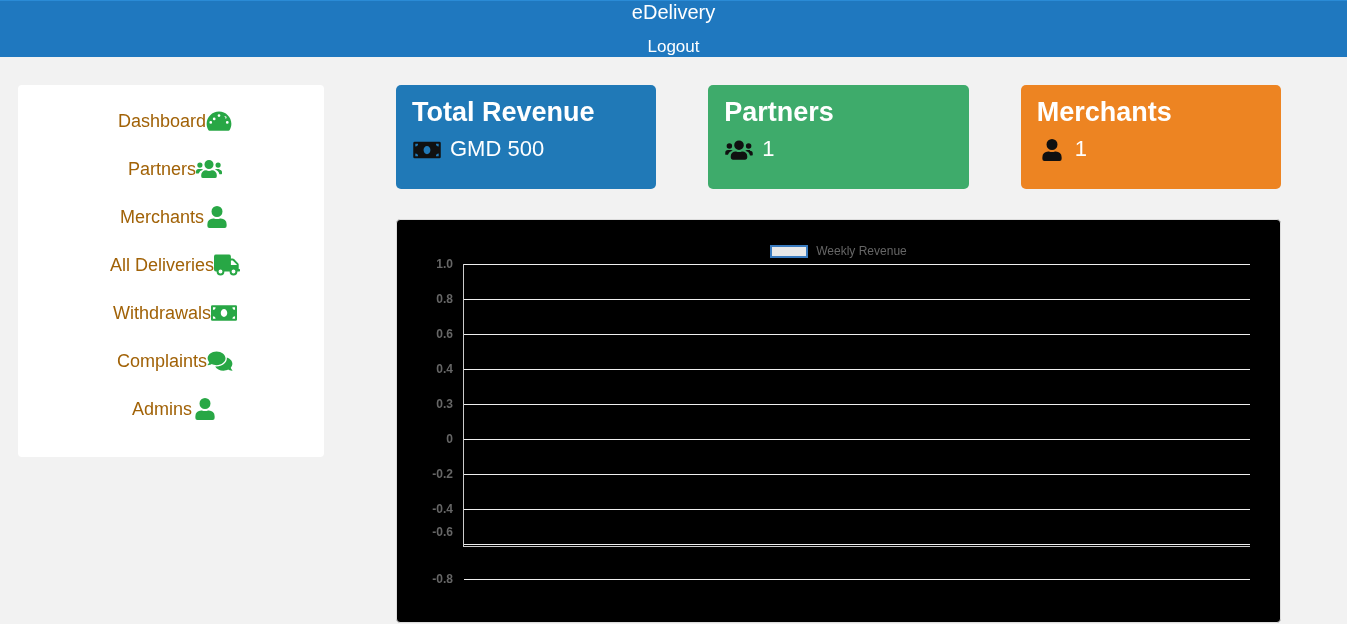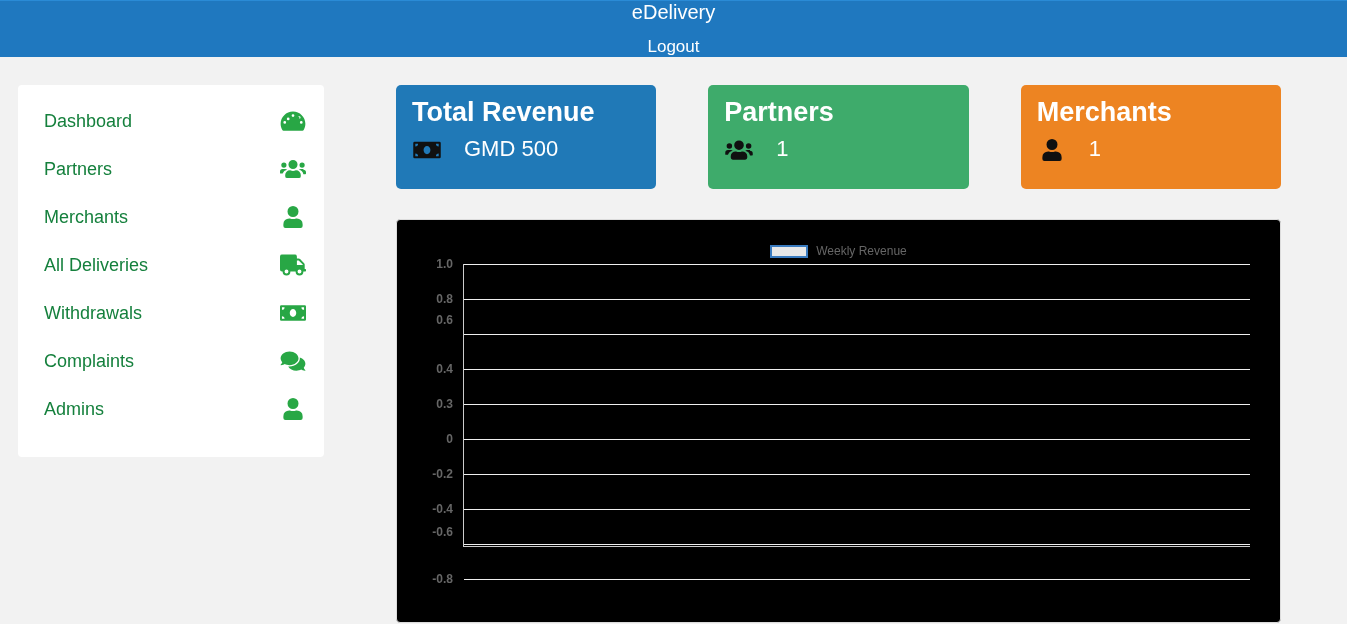--- a/index.html
+++ b/index.html
@@ -37,24 +37,24 @@
     background: #fff;
     width: 306px;
     margin-left: 18px;
     border-radius: 4px;
     padding: 12px 0 24px 0;
     align-self: flex-start;
   }
   .side-item {
     display: flex;
     align-items: center;
-    justify-content: space-between;
+    justify-content: center;
     padding: 13px 18px 13px 26px;
     font-size: 18px;
-    color: #15803d;
+    color: #a16207;
     cursor: pointer;
   }
   .side-icon {
     color: #28a745;
     width: 26px;
     height: 22px;
     display: flex;
     align-items: center;
     justify-content: center;
   }
@@ -76,21 +76,21 @@
   }
   .card-blue { background: #2079b7; }
   .card-green { background: #3eab6b; }
   .card-orange { background: #ed8422; }
   .card h2 { font-size: 27px; font-weight: 700; margin-bottom: 8px; }
   .card-value {
     font-size: 22px;
     font-weight: 500;
     display: flex;
     align-items: center;
-    gap: 22px;
+    gap: 8px;
   }
   .card-value .val-icon { color: #101010; }
   .card-value .val-icon svg { fill: #101010; width: 30px; height: 22px; vertical-align: middle; }
   .chart-box {
     margin-top: 30px;
     background: #000000;
     border: 1px solid #dcdcdc;
     border-radius: 4px;
     padding: 24px 20px 10px 20px;
     height: 404px;
@@ -251,21 +251,21 @@
 
     <div class="chart-box">
       <div class="legend">
         <span class="legend-swatch"></span>
         <span>Weekly Revenue</span>
       </div>
       <div class="plot">
         <div class="yaxis" id="yaxis">
             <div class="ytick" style="top: 0px;">1.0</div>
             <div class="ytick" style="top: 35px;">0.8</div>
-            <div class="ytick" style="top: 56px;">0.6</div>
+            <div class="ytick" style="top: 70px;">0.6</div>
             <div class="ytick" style="top: 105px;">0.4</div>
             <div class="ytick" style="top: 140px;">0.3</div>
             <div class="ytick" style="top: 175px;">0</div>
             <div class="ytick" style="top: 210px;">-0.2</div>
             <div class="ytick" style="top: 245px;">-0.4</div>
             <div class="ytick" style="top: 268px;">-0.6</div>
             <div class="ytick" style="top: 315px;">-0.8</div>
           </div>
         <div class="grid" id="grid">
             <div class="gridline" style="top: 0px;"></div>

